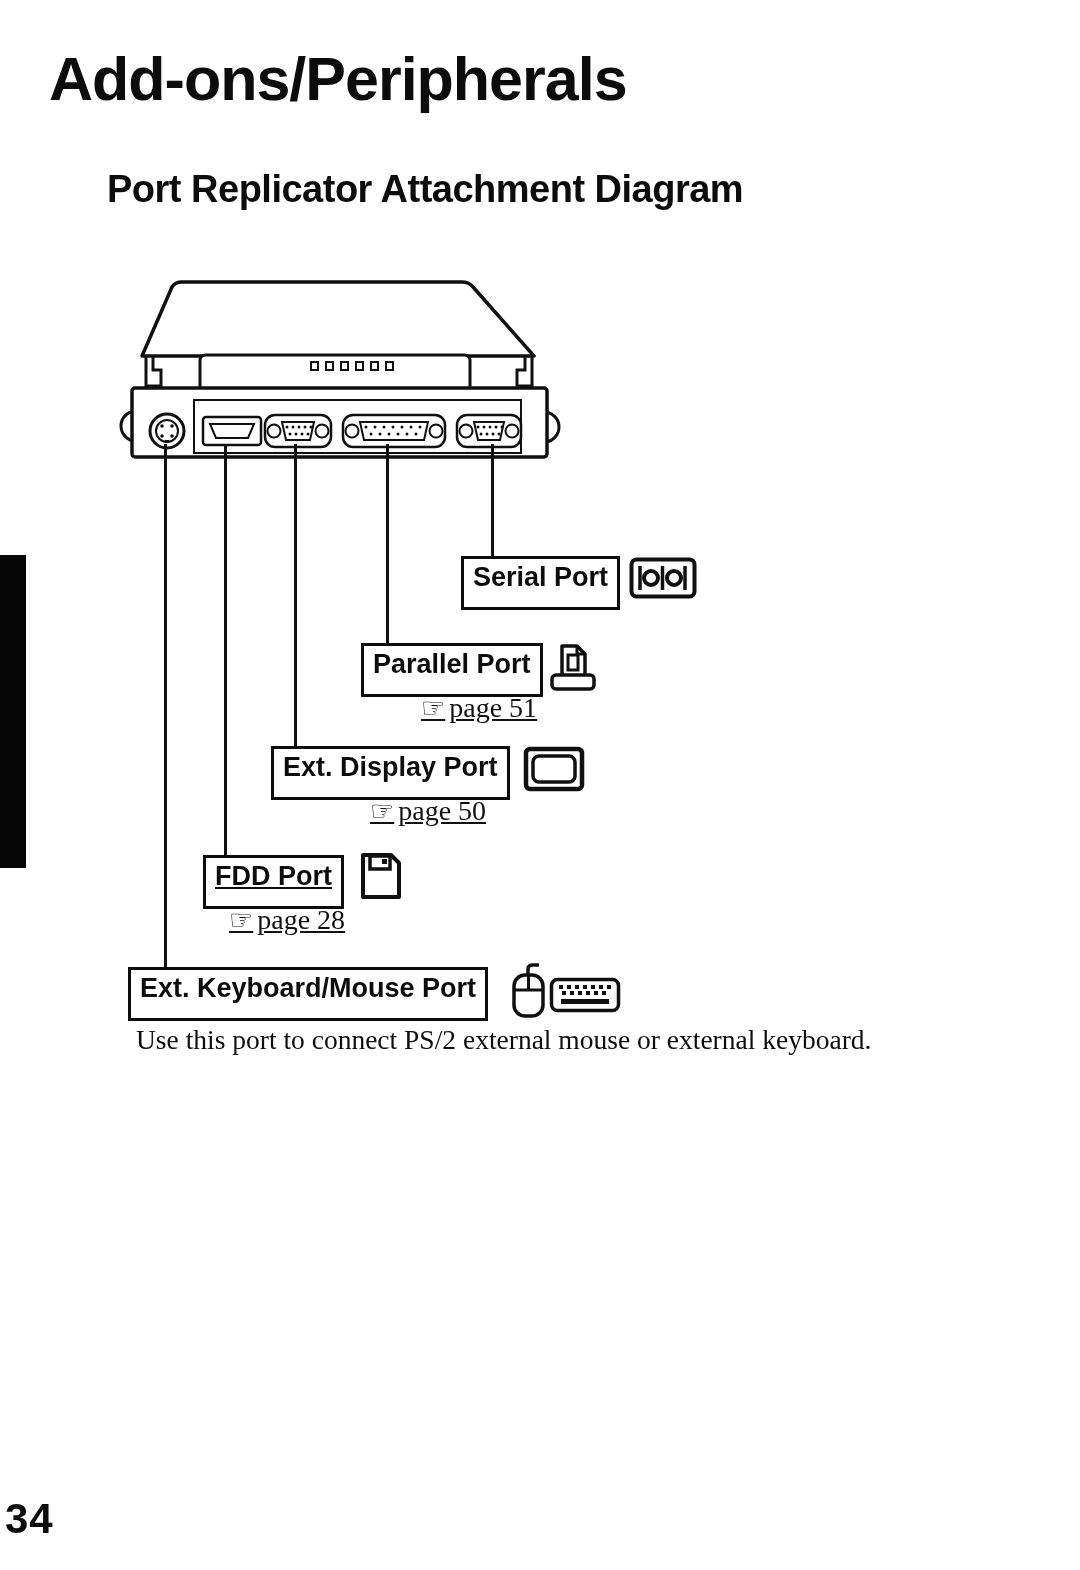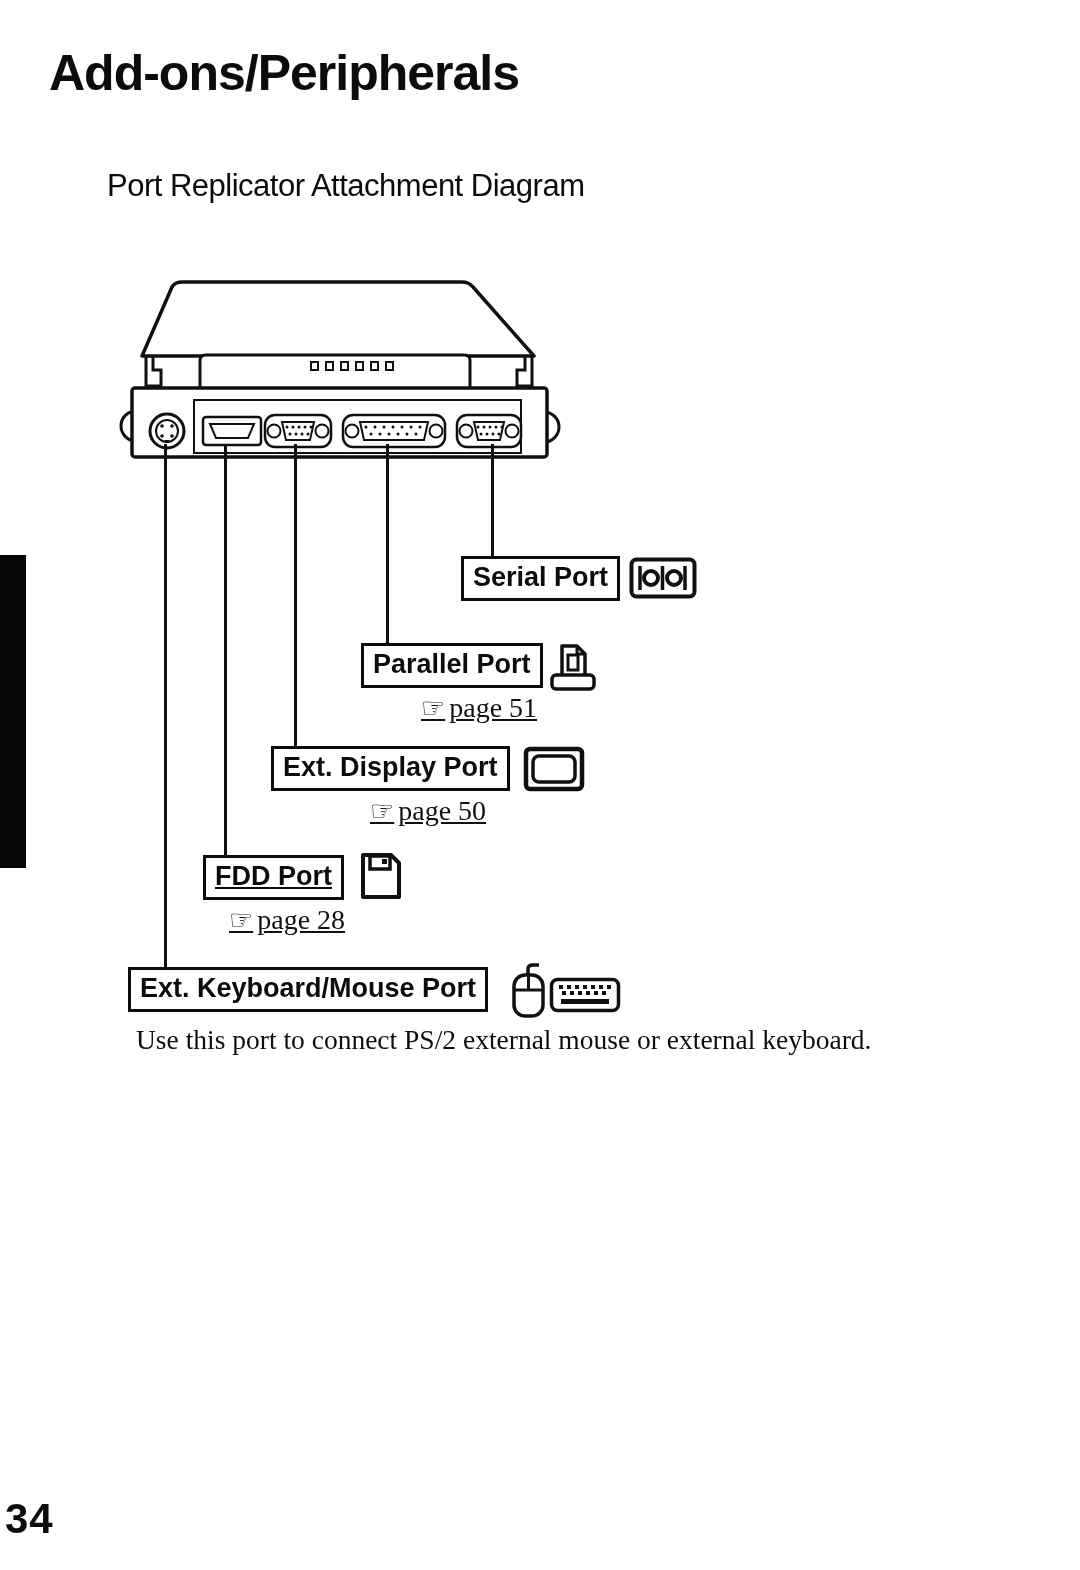--- a/index.html
+++ b/index.html
@@ -8,26 +8,26 @@
     background:#ffffff;
     position:relative;
     overflow:hidden;
     font-family:"Liberation Sans",sans-serif;
     color:#101010;
   }
   .abs{position:absolute;}
   
   #page-title{
     left:49px;top:44px;
-    font-size:50px;font-weight:bold;letter-spacing:-1px;
+    font-size:61px;font-weight:bold;letter-spacing:-1px;
     color:#0c0c0c;
   }
   #section-title{
     left:107px;top:168px;
-    font-size:31px;font-weight:normal;letter-spacing:-0.5px;
+    font-size:38px;font-weight:bold;letter-spacing:-0.5px;
     color:#0c0c0c;
   }
   
   #tab-marker{
     left:0;top:555px;width:26px;height:313px;
     background:#050505;
   }
   
   #device{left:115px;top:276px;width:450px;height:190px;z-index:1;}
   svg .ln{stroke:#101010;fill:#ffffff;}
@@ -37,21 +37,21 @@
   .leader{width:3px;background:#101010;z-index:2;}
   #leader-serial   {left:491px;top:444px;height:114px;}
   #leader-parallel {left:386px;top:444px;height:201px;}
   #leader-display  {left:294px;top:444px;height:305px;}
   #leader-fdd      {left:224px;top:444px;height:414px;}
   #leader-keyboard {left:164px;top:444px;height:526px;}
   
   .port-label{
     border:3px solid #0c0c0c;
     background:#ffffff;
-    padding:3px 9px 5px 9px;
+    padding:3px 9px 14px 9px;
     font-size:27px;font-weight:bold;
     white-space:nowrap;
     z-index:3;
     color:#0c0c0c;
   }
   #label-serial  {left:461px;top:556px;}
   #label-parallel{left:361px;top:643px;}
   #label-display {left:271px;top:746px;}
   #label-fdd     {left:203px;top:855px;text-decoration:underline;}
   #label-kbd     {left:128px;top:967px;}

